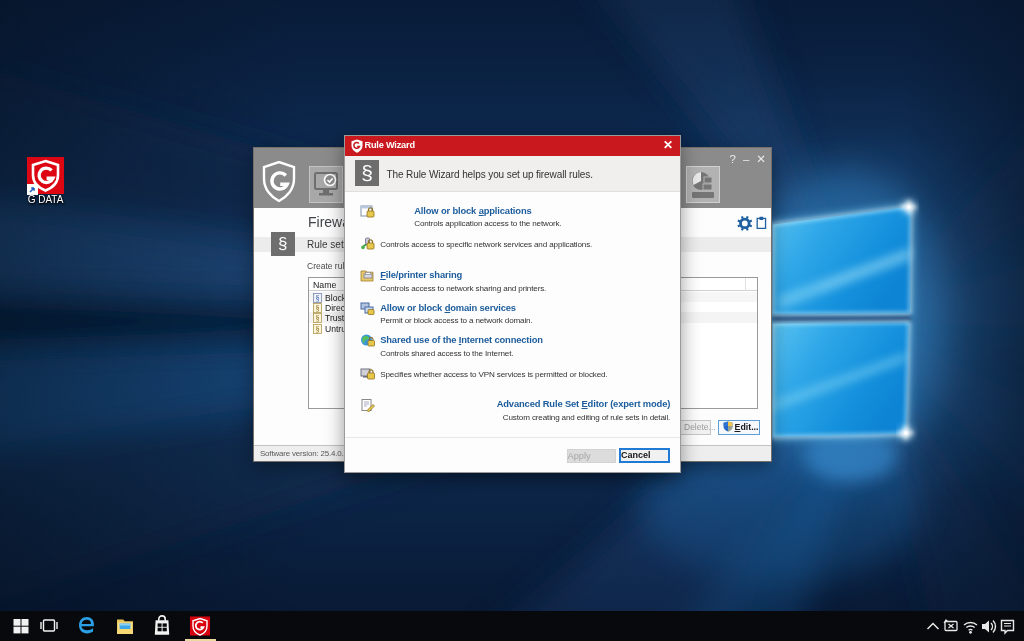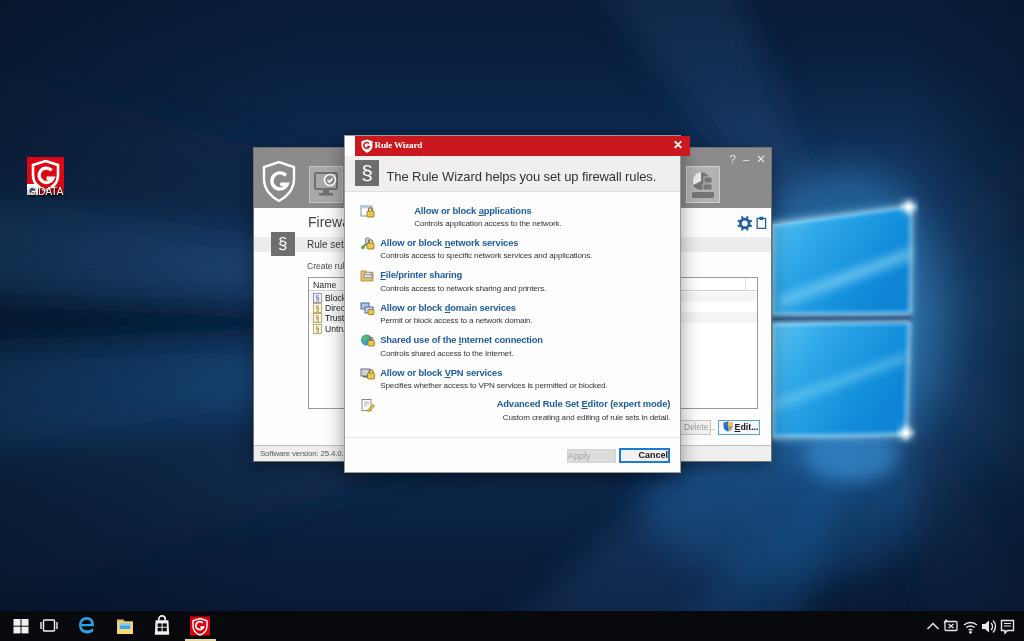--- a/index.html
+++ b/index.html
@@ -2,21 +2,21 @@
 <html><head>
 <meta charset="utf-8">
 <style>
 * { margin:0; padding:0; box-sizing:border-box; }
 html,body { width:1024px; height:641px; overflow:hidden; font-family:"Liberation Sans",sans-serif; }
 #desktop { position:absolute; left:0; top:0; width:1024px; height:641px; background:#0c2444; overflow:hidden; }
 #wall { position:absolute; left:0; top:0; }
 
 
 #dicon { position:absolute; left:27px; top:157px; width:37px; height:37px; }
-#dlabel { position:absolute; left:3px; top:186px; width:85px; text-align:center; color:#fff; font-size:10px; text-shadow:0 1px 2px #000, 1px 1px 2px #000; }
+#dlabel { position:absolute; left:3px; top:194px; width:85px; text-align:center; color:#fff; font-size:10px; text-shadow:0 1px 2px #000, 1px 1px 2px #000; }
 
 
 #fw { position:absolute; left:253px; top:147px; width:519px; height:315px; background:#fdfdfd; border:1px solid #77706a; box-shadow:0 6px 18px rgba(0,0,0,0.35); }
 #fwhead { position:absolute; left:0; top:0; width:100%; height:60px; background:#8b8b8b; }
 .modbox { position:absolute; top:18px; width:34px; height:37px; background:#a8a8a8; border:1px solid #c4c4c4; }
 #fwbtns { position:absolute; right:5px; top:4px; color:#ececec; font-size:11.5px; }
 #fwbtns span { margin-left:7px; }
 #fwtitle { position:absolute; left:54px; top:66px; font-size:14px; color:#43454a; }
 #ruleband { position:absolute; left:0; top:89px; width:100%; height:14.5px; background:#ececec; }
 #rsbox { position:absolute; left:17px; top:84px; width:23.5px; height:23.5px; background:#6e6e6e; color:#fff; text-align:center; font-size:17px; line-height:23px; }
@@ -27,33 +27,33 @@
 .lbrow { position:absolute; left:4px; font-size:8.6px; color:#222; }
 .lbico { display:inline-block; width:9px; height:10px; margin-right:3px; vertical-align:-2px; }
 #fwstatus { position:absolute; left:0; bottom:0; width:100%; height:16.5px; background:#eeeeee; border-top:1px solid #c2c2c2; font-size:7.9px; color:#585858; line-height:16px; padding-left:6px; letter-spacing:-0.15px; }
 .fwbtn { position:absolute; top:272px; height:14.5px; font-size:9.3px; text-align:right; }
 #btnDelete { left:419px; width:38px; background:#f1f1f1; border:1px solid #c6c6c6; color:#9d9d9d; line-height:13px; font-size:8.5px; text-align:left; padding-left:10px;}
 #btnEdit { left:463.5px; width:42px; background:#f5f9fd; border:1px solid #5e9ed6; color:#1a1a1a; line-height:13px; font-weight:bold; font-size:8.8px;}
 #btnEdit svg { vertical-align:-2px; margin-right:2px; }
 
 
 #dlg { position:absolute; left:344px; top:135px; width:337px; height:338px; background:#fdfdfd; border:1px solid #9a9a9a; box-shadow:0 6px 18px rgba(0,0,0,0.4); }
-#dlgbar { position:absolute; left:10px; top:0; width:100%; height:19.5px; background:#c9191f;font-family:Liberation Serif, serif; }
+#dlgbar { position:absolute; left:0; top:0; width:100%; height:19.5px; background:#c9191f; }
 #dlgtitle { position:absolute; left:19.5px; top:4.4px; color:#fff; font-size:9.2px; font-weight:bold; letter-spacing:-0.2px; }
 #dlgx { position:absolute; right:7px; top:2px; color:#fff; font-size:12px; font-weight:bold; }
 #dlghead { position:absolute; left:0; top:19.5px; width:100%; height:36px; background:#f0efed; border-bottom:1px solid #e0dedc; }
 #dlgsq { position:absolute; left:10px; top:4.5px; width:24px; height:26px; background:#6d6d6d; color:#fff; font-size:21px; text-align:center; line-height:25px; }
-#dlghtext { position:absolute; left:41.5px; top:13.5px; font-size:13px; color:#333; letter-spacing:-0.1px;text-align:right; }
+#dlghtext { position:absolute; left:41.5px; top:13.5px; font-size:10px; color:#333; letter-spacing:-0.1px;text-align:right; }
 .witem { position:absolute; left:35.2px; width:290px; }
 .wtitle { font-size:9.4px; font-weight:bold; color:#1c5c9c; letter-spacing:-0.15px; }
 .wdesc { font-size:8.1px; color:#333; margin-top:3.5px; letter-spacing:-0.15px; }
 .wicon { position:absolute; left:15px; width:15px; height:15px; }
 #dlgsep { position:absolute; left:0; top:300.5px; width:100%; border-top:1px solid #e8e8e8; }
 #btnApply { position:absolute; left:221.5px; top:312.5px; width:49.5px; height:14px; background:#dcdcdc; border:1px solid #d2d2d2; color:#a6a6a6; font-size:9.3px; text-align:left; line-height:12px; }
-#btnCancel { position:absolute; left:274px; top:312px; width:51px; height:14.5px; background:#f1f1f1; border:2px solid #1e7ad4; color:#161616; font-size:9px; font-weight:bold; text-align:right; line-height:10.5px; }
+#btnCancel { position:absolute; left:274px; top:312px; width:51px; height:14.5px; background:#f1f1f1; border:2px solid #1e7ad4; color:#161616; font-size:9px; font-weight:bold; text-align:left; line-height:10.5px; }
 
 
 #taskbar { position:absolute; left:0; top:611px; width:1024px; height:30px; background:#08090c; }
 .tbi { position:absolute; top:0; height:30px; }
 #gdind { position:absolute; left:185px; top:27.5px; width:31px; height:2.5px; background:#ead9a0; }
 </style>
 </head>
 <body>
 <div id="desktop">
   <svg id="wall" width="1024" height="641" viewBox="0 0 1024 641">
@@ -278,21 +278,20 @@
           <div class="wtitle">Allow or block <u>a</u>pplications</div>
           <div class="wdesc">Controls application access to the network.</div>
         </div>
     <svg class="wicon" viewBox="0 0 15 15" style="top:67.5px;">
           <rect x="1" y="2" width="11" height="10" fill="#fff" stroke="#8090a8" stroke-width="1"></rect>
           <rect x="1" y="2" width="11" height="2.4" fill="#b8c8e0"></rect>
           <rect x="7" y="7" width="7" height="6" rx="1" fill="#e8c84a" stroke="#907020" stroke-width="0.8"></rect>
           <path d="M8.5 7 V5.8 A2 2 0 0 1 12.5 5.8 V7" fill="none" stroke="#907020" stroke-width="1.2"></path>
         </svg>
     <div class="witem" style="top:100.9px;">
-          <div class="wtitle">Allow or block <u>n</u>etwork services</div>
           <div class="wdesc">Controls access to specific network services and applications.</div>
         </div>
     <svg class="wicon" viewBox="0 0 15 15" style="top:99.9px;">
           <path d="M2 11 L7 8" stroke="#3a9a3a" stroke-width="1.6"></path>
           <circle cx="3" cy="11.5" r="1.8" fill="#4ab04a"></circle>
           <rect x="5.5" y="2" width="4" height="6" rx="1" fill="#c8c8d8" stroke="#707088" stroke-width="0.8"></rect>
           <rect x="7" y="7" width="7" height="6" rx="1" fill="#e8c84a" stroke="#907020" stroke-width="0.8"></rect>
           <path d="M8.5 7 V5.8 A2 2 0 0 1 12.5 5.8 V7" fill="none" stroke="#907020" stroke-width="1.2"></path>
         </svg>
     <div class="witem" style="top:133.3px;">
@@ -317,21 +316,20 @@
           <div class="wtitle">Shared use of the <u>I</u>nternet connection</div>
           <div class="wdesc">Controls shared access to the Internet.</div>
         </div>
     <svg class="wicon" viewBox="0 0 15 15" style="top:197.1px;">
           <circle cx="6.5" cy="7" r="5.5" fill="#3a98d8"></circle>
           <path d="M2.5 4.5 C4 3 6 2.5 8 3.5 C9.5 4.5 9 6 7 6.5 C5 7 3.5 8.5 4.5 10.5 C3 9.8 2 8.5 2.5 4.5 Z" fill="#58c058"></path>
           <rect x="8" y="7.5" width="6.5" height="5.5" rx="1" fill="#e8c84a" stroke="#907020" stroke-width="0.8"></rect>
           <path d="M9.3 7.5 V6.5 A1.8 1.8 0 0 1 13 6.5 V7.5" fill="none" stroke="#907020" stroke-width="1.1"></path>
         </svg>
     <div class="witem" style="top:230.5px;">
-          <div class="wtitle">Allow or block <u>V</u>PN services</div>
           <div class="wdesc">Specifies whether access to VPN services is permitted or blocked.</div>
         </div>
     <svg class="wicon" viewBox="0 0 15 15" style="top:229.5px;">
           <rect x="1" y="3" width="9" height="7" fill="#d0d0d8" stroke="#707080" stroke-width="1"></rect>
           <rect x="3" y="10" width="5" height="1.6" fill="#707080"></rect>
           <rect x="7.5" y="7" width="7" height="6" rx="1" fill="#e8c84a" stroke="#907020" stroke-width="0.8"></rect>
           <path d="M9 7 V5.8 A2 2 0 0 1 13 5.8 V7" fill="none" stroke="#907020" stroke-width="1.2"></path>
         </svg>
     <div class="witem" style="top:262px;text-align:right;">
           <div class="wtitle">Advanced Rule Set <u>E</u>ditor (expert mode)</div>

